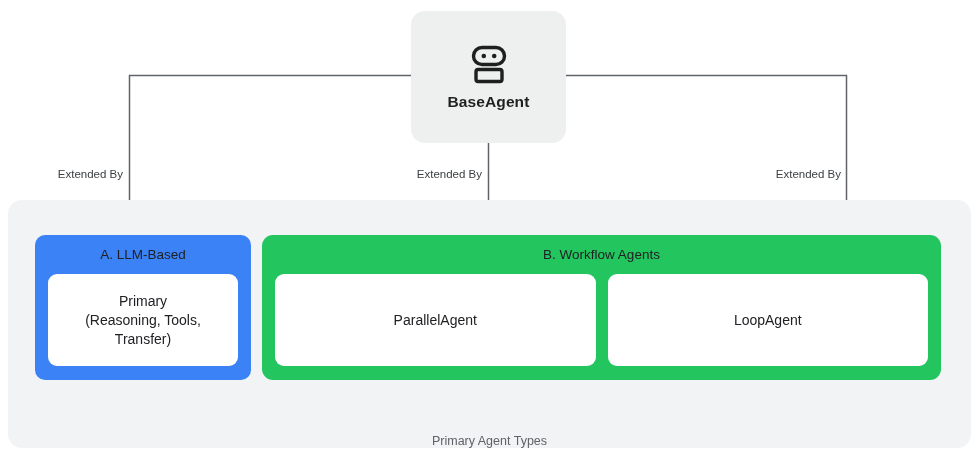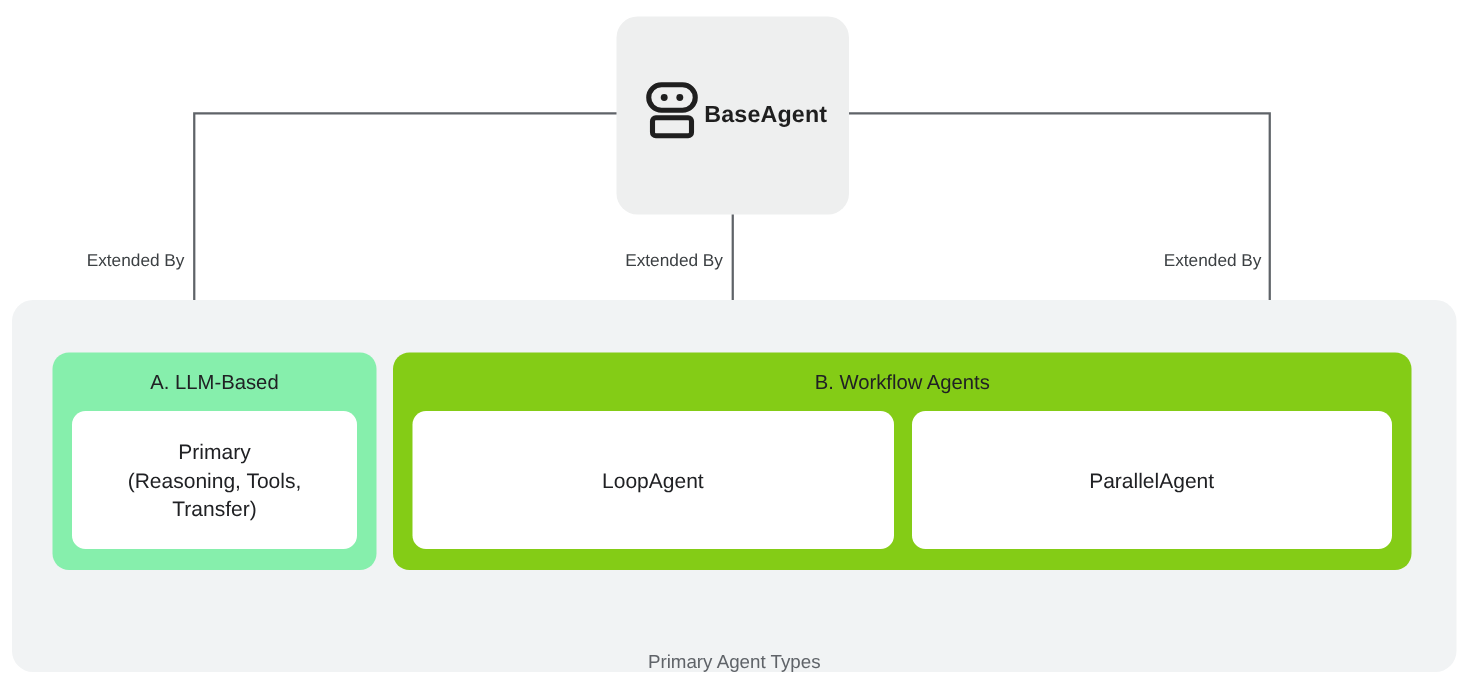--- a/index.html
+++ b/index.html
@@ -23,21 +23,21 @@
   
   .base-node {
     position: absolute;
     left: 411px;
     top: 11px;
     width: 155px;
     height: 132px;
     background: #eeefef;
     border-radius: 14px;
     display: flex;
-    flex-direction: row;
+    flex-direction: column;
     align-items: center;
     justify-content: center;
   }
   .base-icon {
     width: 44px;
     height: 44px;
     display: block;
     margin-bottom: 6px;
   }
   .base-label {
@@ -96,22 +96,22 @@
     display: flex;
     gap: 11px;
     align-items: stretch;
   }
   .group {
     border-radius: 11px;
     padding: 12px 13px 14px;
     display: flex;
     flex-direction: column;
   }
-  .group.blue   { background: #86efac; width: 190px; flex: none; }
-  .group.green  { background: #84cc16; flex: 1 1 auto; }
+  .group.blue   { background: #3b82f6; width: 190px; flex: none; border-radius: 10px; }
+  .group.green  { background: #22c55e; flex: 1 1 auto; }
   .group.yellow { background: #fdeec0; width: 190px; flex: none; }
 
   .group-title {
     text-align: center;
     font-size: 13.5px;
     color: #202124;
     margin-bottom: 11px;
     line-height: 1.2;
   }
   .group-row {
@@ -180,24 +180,24 @@
               <span>(Reasoning, Tools, Transfer)</span>
             </span>
           </div>
         </div>
       </div>
 
       <div class="group green">
         <div class="group-title">B. Workflow Agents</div>
         <div class="group-row">
           <div class="card">
-            <span>LoopAgent</span>
+            <span>ParallelAgent</span>
           </div>
           <div class="card">
-            <span>ParallelAgent</span>
+            <span>LoopAgent</span>
           </div>
         </div>
       </div>
 
 
     </div>
 
     <div class="container-caption">Primary Agent Types</div>
   </div>
 

